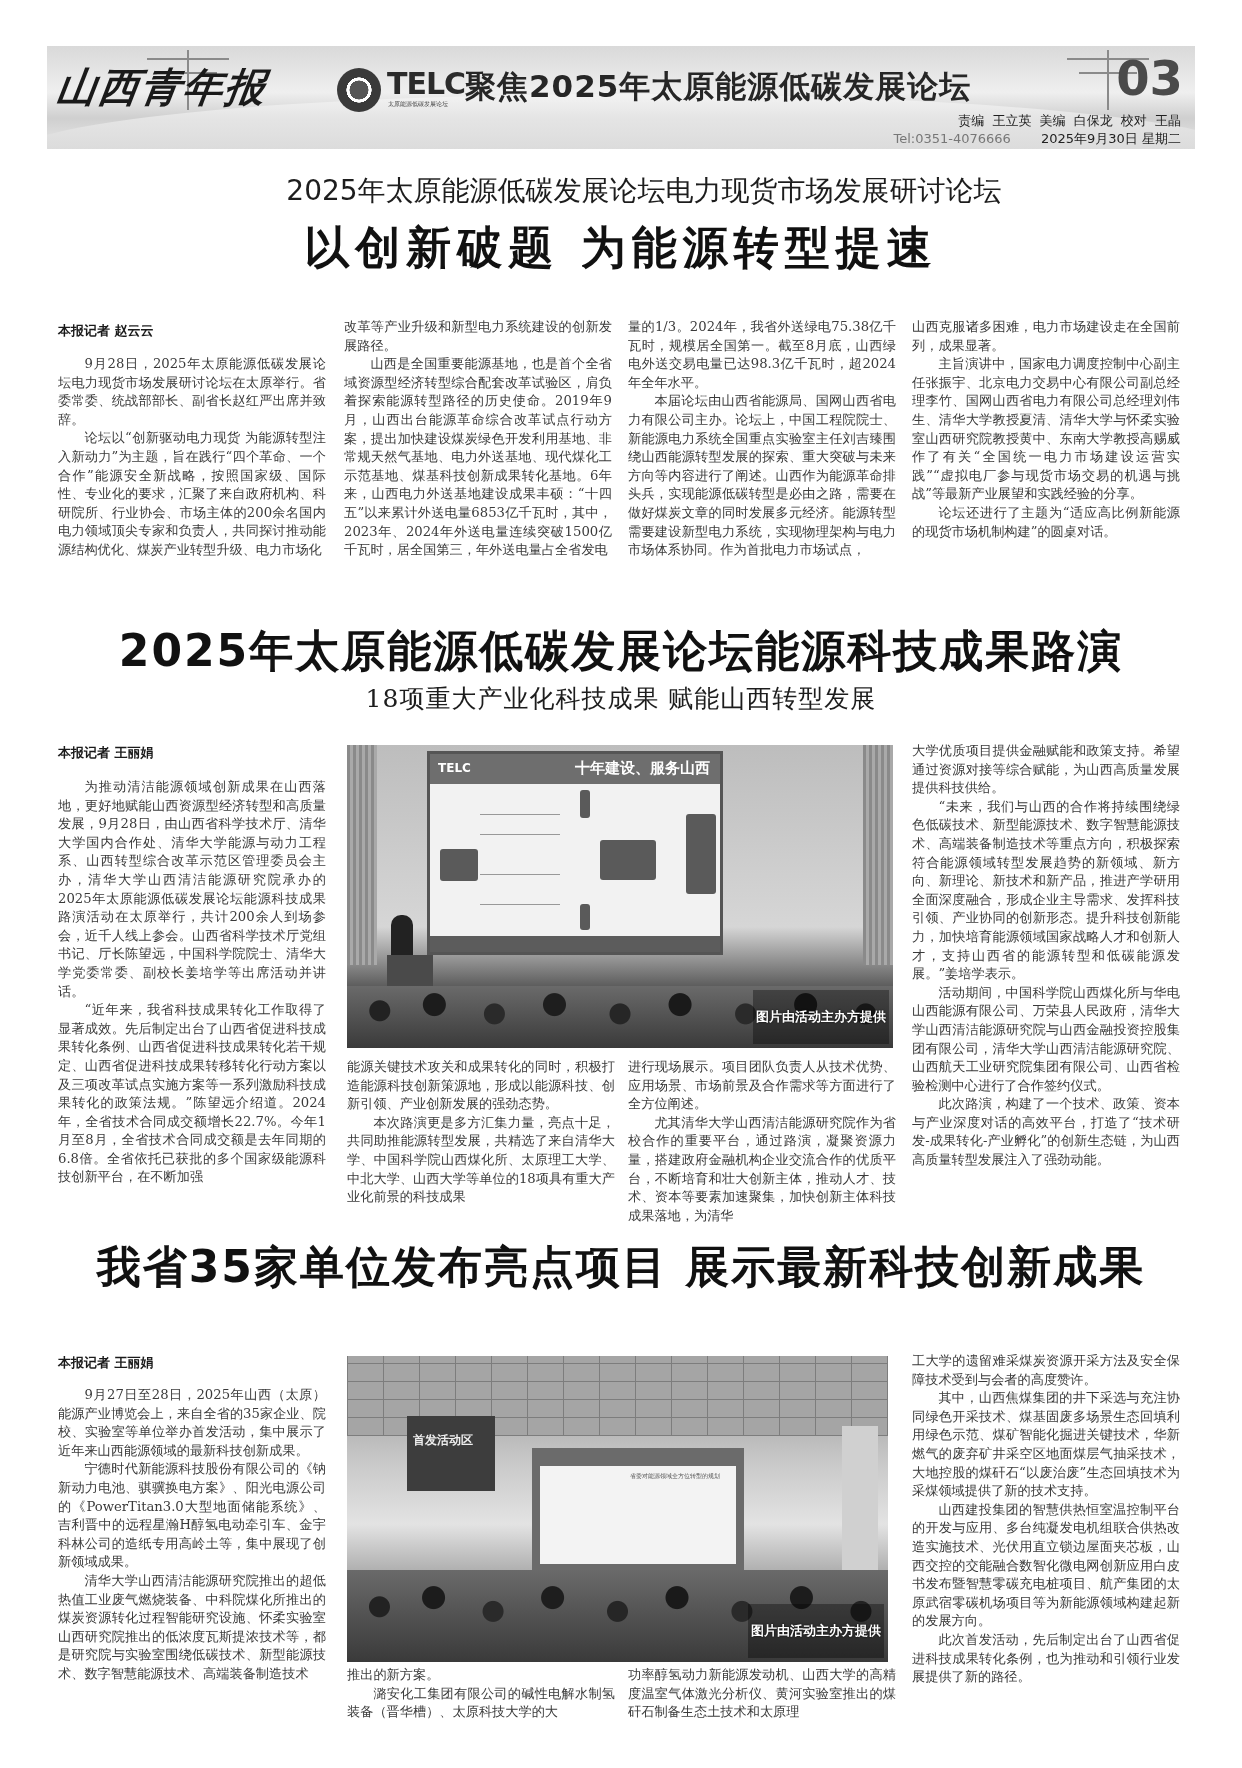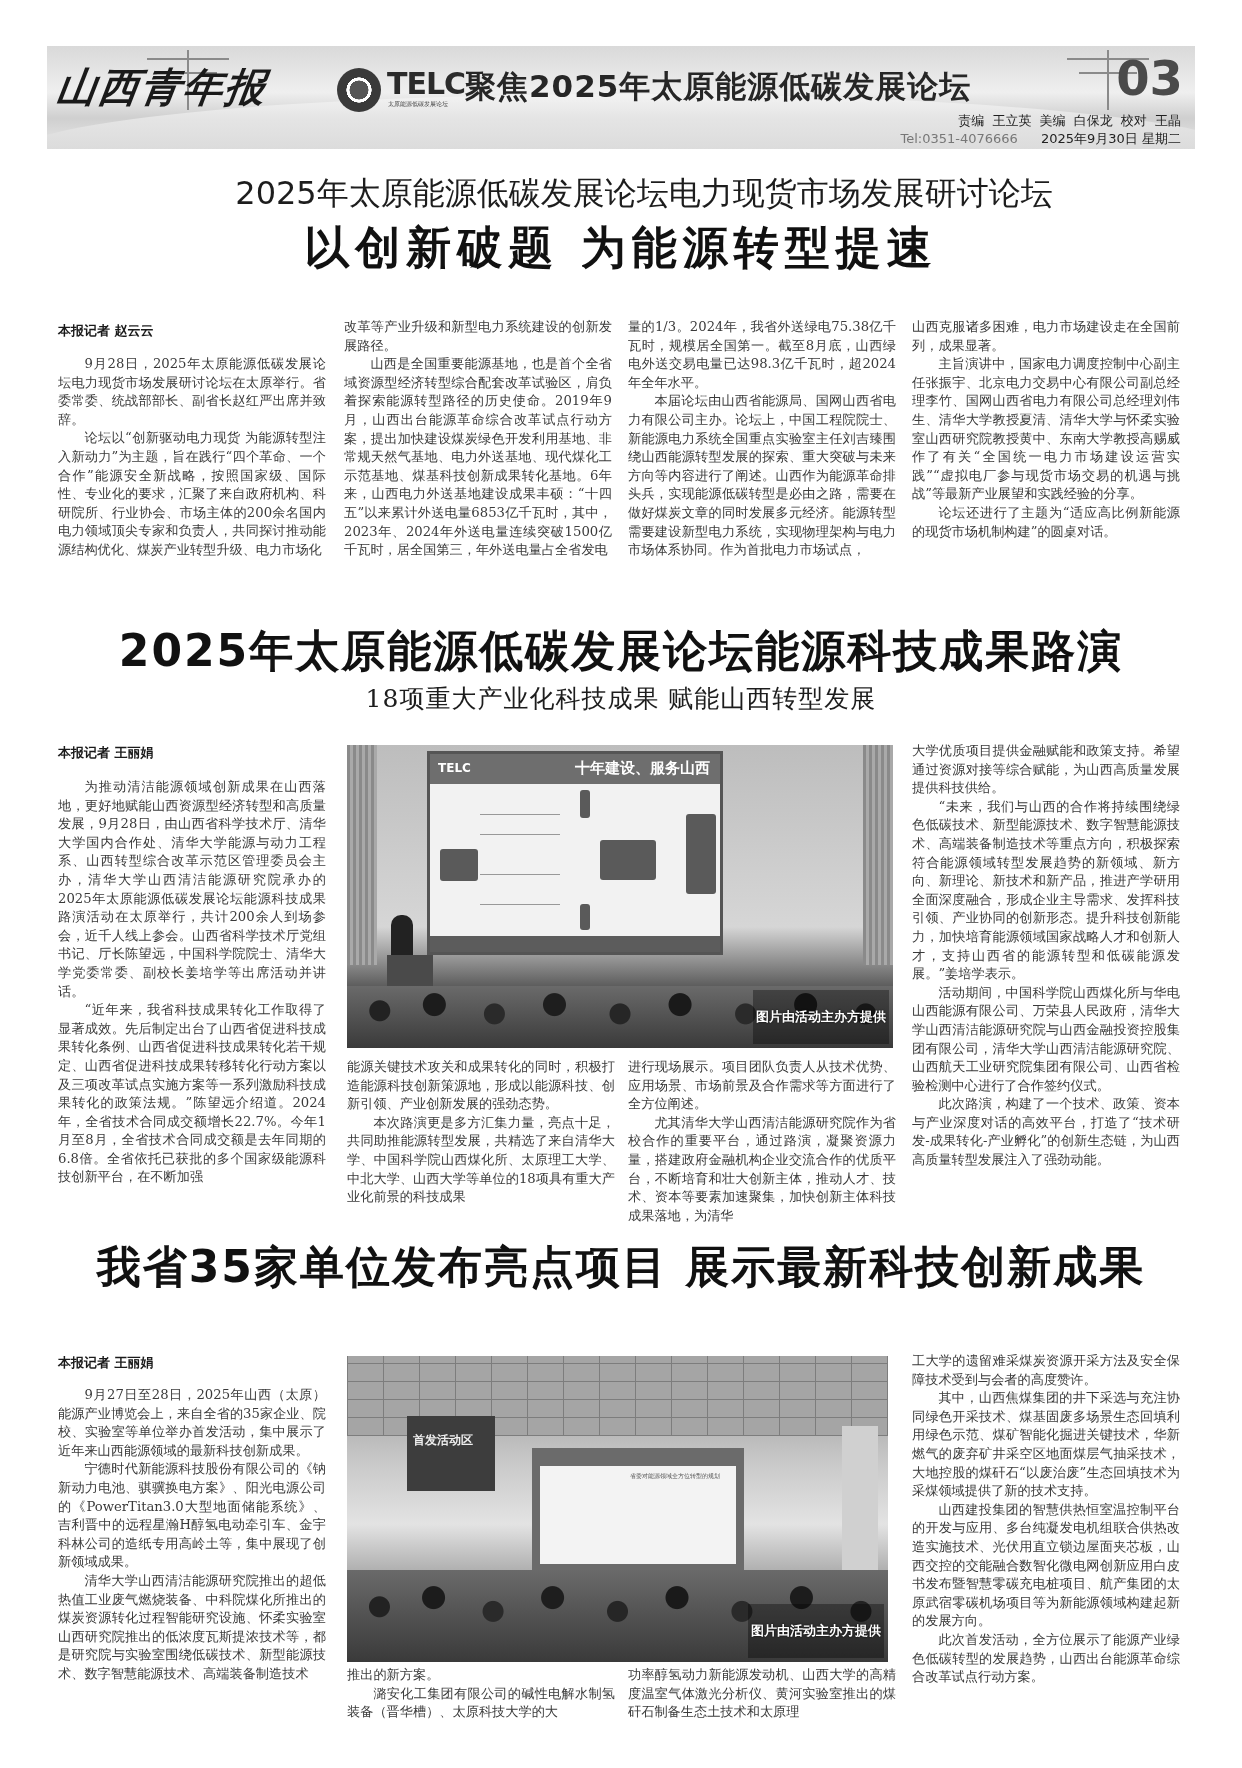--- a/index.html
+++ b/index.html
@@ -53,28 +53,28 @@
     font-weight: bold; font-size: 48px; color: #4a4a4a;
   }
   .editors {
     position: absolute; right: 14px; top: 66px; font-family: "DejaVu Sans", sans-serif;
     font-size: 13px; color: #1e1e1e; word-spacing: 4px;
   }
   .tel-date {
     position: absolute; right: 14px; top: 84px; font-family: "DejaVu Sans", sans-serif;
     font-size: 13px; color: #222;
   }
-  .tel-date .tel { color: #777; margin-right: 19px; }
+  .tel-date .tel { color: #777; margin-right: 26px; }
 
   
   .kicker {
     position: absolute; left: 0; width: 1242px; text-align: center;
     font-family: "DejaVu Sans", sans-serif; color: #1d1d1d;
   }
-  .kicker-1 { top: 172px; font-size: 32px; padding-left: 46px; }
+  .kicker-1 { top: 172px; font-size: 28px; padding-left: 46px; }
   .headline {
     position: absolute; left: 0; width: 1242px; text-align: center;
     font-family: "DejaVu Sans", sans-serif; font-weight: bold; color: #111; letter-spacing: 6px;
   }
   .headline-1 { top: 218px; font-size: 45px; }
   .headline-2 { top: 622px; font-size: 44px; letter-spacing: 2px; }
   .sub-2 {
     position: absolute; left: 0; width: 1242px; text-align: center; top: 682px;
     font-family: "DejaVu Serif", serif; font-size: 25px; color: #1d1d1d; letter-spacing: 1px;
   }
@@ -304,15 +304,15 @@
       <p class="cont">推出的新方案。</p>
       <p class="">潞安化工集团有限公司的碱性电解水制氢装备（晋华槽）、太原科技大学的大</p>
     </div>
   <div class="col" style="left:628px; top:1666px;">
       <p class="cont">功率醇氢动力新能源发动机、山西大学的高精度温室气体激光分析仪、黄河实验室推出的煤矸石制备生态土技术和太原理</p>
     </div>
   <div class="col" style="left:912px; top:1352px;">
       <p class="cont">工大学的遗留难采煤炭资源开采方法及安全保障技术受到与会者的高度赞许。</p>
       <p class="">其中，山西焦煤集团的井下采选与充注协同绿色开采技术、煤基固废多场景生态回填利用绿色示范、煤矿智能化掘进关键技术，华新燃气的废弃矿井采空区地面煤层气抽采技术，大地控股的煤矸石“以废治废”生态回填技术为采煤领域提供了新的技术支持。</p>
       <p class="">山西建投集团的智慧供热恒室温控制平台的开发与应用、多台纯凝发电机组联合供热改造实施技术、光伏用直立锁边屋面夹芯板，山西交控的交能融合数智化微电网创新应用白皮书发布暨智慧零碳充电桩项目、航产集团的太原武宿零碳机场项目等为新能源领域构建起新的发展方向。</p>
-      <p class="">此次首发活动，全方位展示了能源产业绿色低碳转型的发展趋势，山西出台能源革命综合改革试点行动方案。</p>
+      <p class="">此次首发活动，先后制定出台了山西省促进科技成果转化条例，也为推动和引领行业发展提供了新的路径。</p>
     </div>
 </section>
 
 </body></html>

